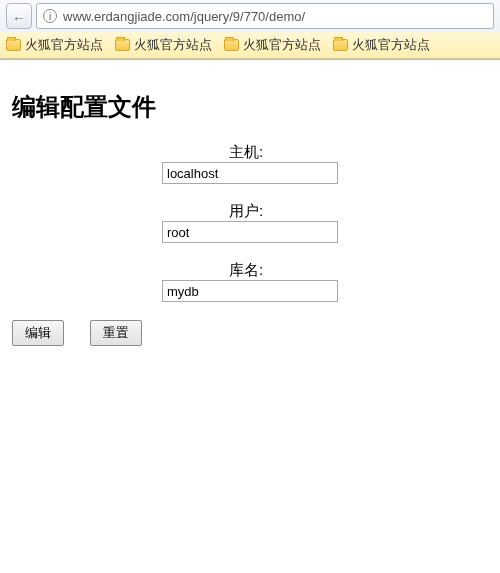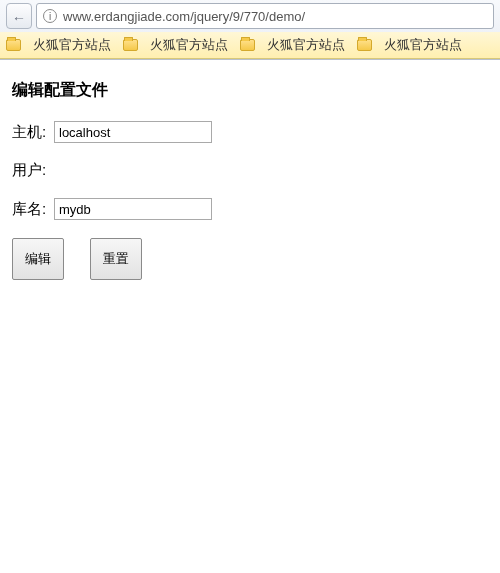--- a/index.html
+++ b/index.html
@@ -48,21 +48,21 @@
     font-size: 10px; color: #666;
   }
   .bookmark-row {
     display: flex; align-items: center;
     padding: 4px 6px;
     gap: 12px;
     background: linear-gradient(#fff7d6,#ffefb0);
     border-bottom: 1px solid #d8c878;
   }
   .bm-item {
-    display: flex; align-items: center; gap: 12px;
+    display: flex; align-items: center; gap: 4px;
     color: #333; cursor: pointer;
     white-space: nowrap;
     text-align: right;
   }
   .folder-icon {
     width: 15px; height: 12px;
     background: linear-gradient(#ffe08a,#f5c94a);
     border: 1px solid #d4a92c;
     border-radius: 2px;
     position: relative;
@@ -76,44 +76,45 @@
   }
   .gear-icon {
     width: 14px; height: 14px;
     background: #7a8aa0; border-radius: 2px;
     display: inline-block;
   }
   .page {
     padding: 14px 12px;
   }
   h1.title {
-    font-size: 16px;
+    font-size: 24px;
     font-weight: bold;
-    margin: 6px 0 20px 0;
+    margin: 17px 0 20px 0;
   }
   .form-row {
     display: flex; align-items: center;
     margin-bottom: 18px;
+    flex-direction: column;
   }
   .form-row label {
     font-size: 15px;
     min-width: 42px;
   }
   .form-row input[type=text] {
-    width: 158px;
+    width: 176px;
     height: 22px;
     border: 1px solid #a9a9a9;
     padding: 1px 4px;
     font-size: 13px;
     font-family: Arial, sans-serif;
   }
   .btn-row { margin-top: 4px; }
   .btn {
     min-width: 48px;
-    padding: 11px 12px;
+    padding: 3px 12px;
     font-size: 13px;
     font-family: Liberation Mono, monospace;
     background: linear-gradient(#f6f6f6,#e2e2e2);
     border: 1px solid #8a8a8a;
     border-radius: 2px;
     cursor: pointer;
     margin-right: 22px;
   }
 </style>
 </head>
@@ -153,20 +154,21 @@
 <div class="page">
   <h1 class="title">编辑配置文件</h1>
 
   <div class="form-row">
     <label>主机:</label>
     <input type="text" value="localhost" style="">
   </div>
 
   <div class="form-row">
     <label>用户:</label>
+    <input type="text" value="root" style="">
   </div>
 
 
   <div class="form-row">
     <label>库名:</label>
     <input type="text" value="mydb" style="">
   </div>
 
   <div class="btn-row">
     <button class="btn">编辑</button>

